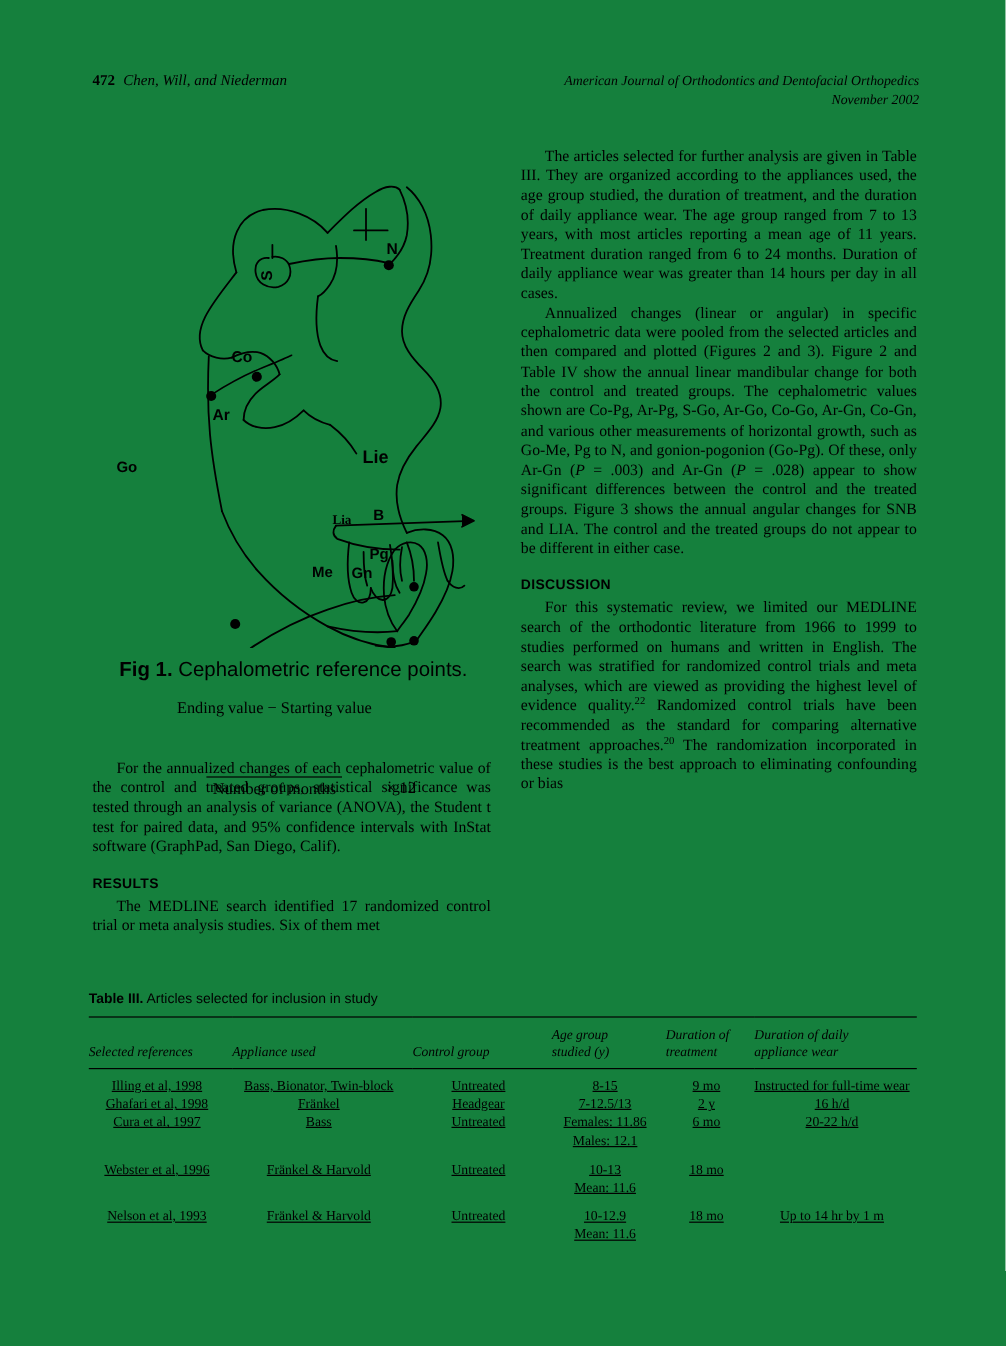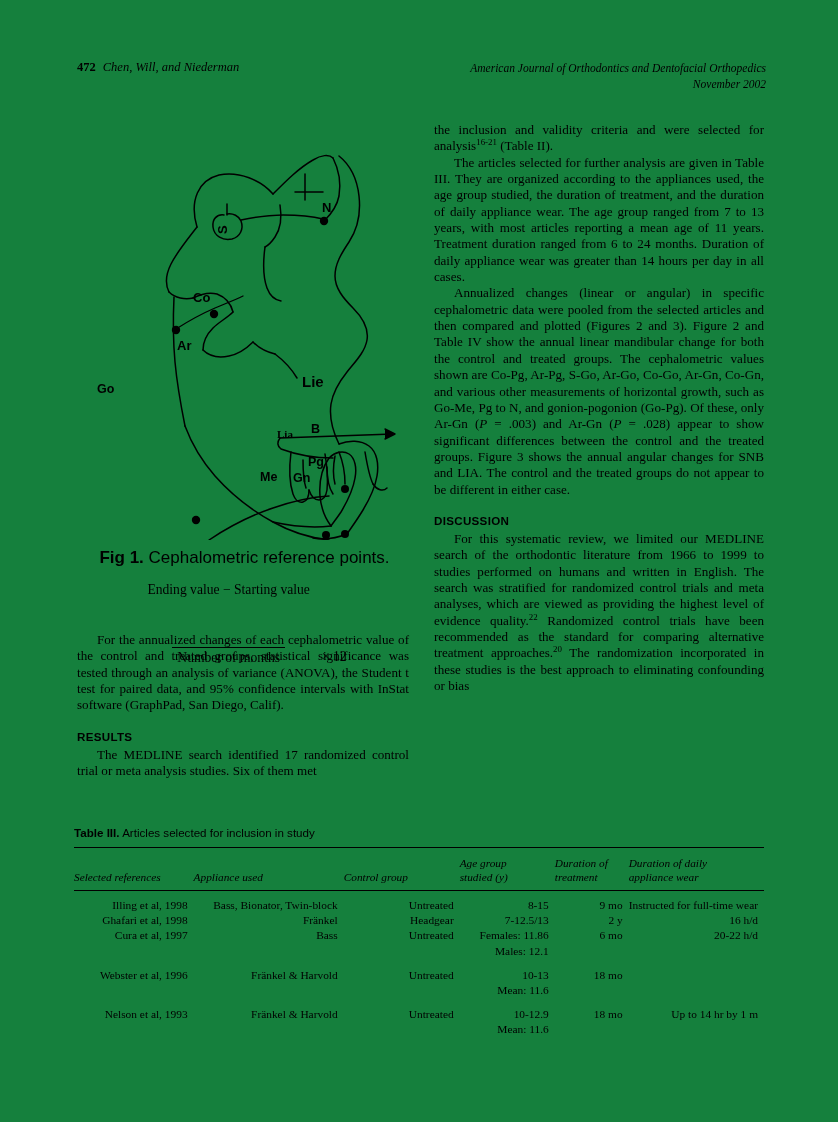--- a/index.html
+++ b/index.html
@@ -165,25 +165,26 @@
     text-align: left;
     vertical-align: bottom;
     padding: 3px 6px 6px 0;
     line-height: 13.5px;
     font-size: 11.3px;
   }
   table.data thead tr.rule-top th { border-top: 1.6px solid #000; }
   table.data thead tr.rule-top th { padding-top: 9px; }
   table.data tbody tr.first-body td { padding-top: 7px; }
   table.data tbody td {
-    text-align: right;
+    text-align: center;
     vertical-align: top;
     padding: 0 6px 0 0;
     line-height: 15.2px;
     white-space: nowrap;
+    text-decoration: underline;
   }
   .thead-border { border-bottom: 1.2px solid #000; }
   .spacer-row td { height: 9px; line-height: 9px; }
 
   .col-ref   { width: 126px; }
   .col-appl  { width: 155px; }
   .col-ctrl  { width: 132px; }
   .col-age   { width: 100px; }
   .col-dur   { width: 80px; }
   .col-wear  { width: auto; }
@@ -321,21 +322,20 @@
 
   <div class="left-text-lower">
     <p class="body"><span>For the annualized changes of each cephalometric value of the control and treated groups, statistical significance was tested through an analysis of variance (ANOVA), the Student t test for paired data, and 95% confidence intervals with InStat software (GraphPad, San Diego, Calif).</span></p>
 
     <h2 class="section">RESULTS</h2>
 
     <p class="body"><span>The MEDLINE search identified 17 randomized control trial or meta analysis studies. Six of them met</span></p>
   </div>
 
   <div class="col-right">
-    <p class="body noindent"><span>the inclusion and validity criteria and were selected for analysis</span><sup>16-21</sup><span> (Table II).</span></p>
 
     <p class="body"><span>The articles selected for further analysis are given in Table III. They are organized according to the appliances used, the age group studied, the duration of treatment, and the duration of daily appliance wear. The age group ranged from 7 to 13 years, with most articles reporting a mean age of 11 years. Treatment duration ranged from 6 to 24 months. Duration of daily appliance wear was greater than 14 hours per day in all cases.</span></p>
 
     <p class="body"><span>Annualized changes (linear or angular) in specific cephalometric data were pooled from the selected articles and then compared and plotted (Figures 2 and 3). Figure 2 and Table IV show the annual linear mandibular change for both the control and treated groups. The cephalometric values shown are Co-Pg, Ar-Pg, S-Go, Ar-Go, Co-Go, Ar-Gn, Co-Gn, and various other measurements of horizontal growth, such as Go-Me, Pg to N, and gonion-pogonion (Go-Pg). Of these, only Ar-Gn (</span><span class="ital">P</span><span> = .003) and Ar-Gn (</span><span class="ital">P</span><span> = .028) appear to show significant differences between the control and the treated groups. Figure 3 shows the annual angular changes for SNB and LIA. The control and the treated groups do not appear to be different in either case.</span></p>
 
     <h2 class="section">DISCUSSION</h2>
 
     <p class="body"><span>For this systematic review, we limited our MEDLINE search of the orthodontic literature from 1966 to 1999 to studies performed on humans and written in English. The search was stratified for randomized control trials and meta analyses, which are viewed as providing the highest level of evidence quality.</span><sup>22</sup><span> Randomized control trials have been recommended as the standard for comparing alternative treatment approaches.</span><sup>20</sup><span> The randomization incorporated in these studies is the best approach to eliminating confounding or bias</span></p>
   </div>
 

